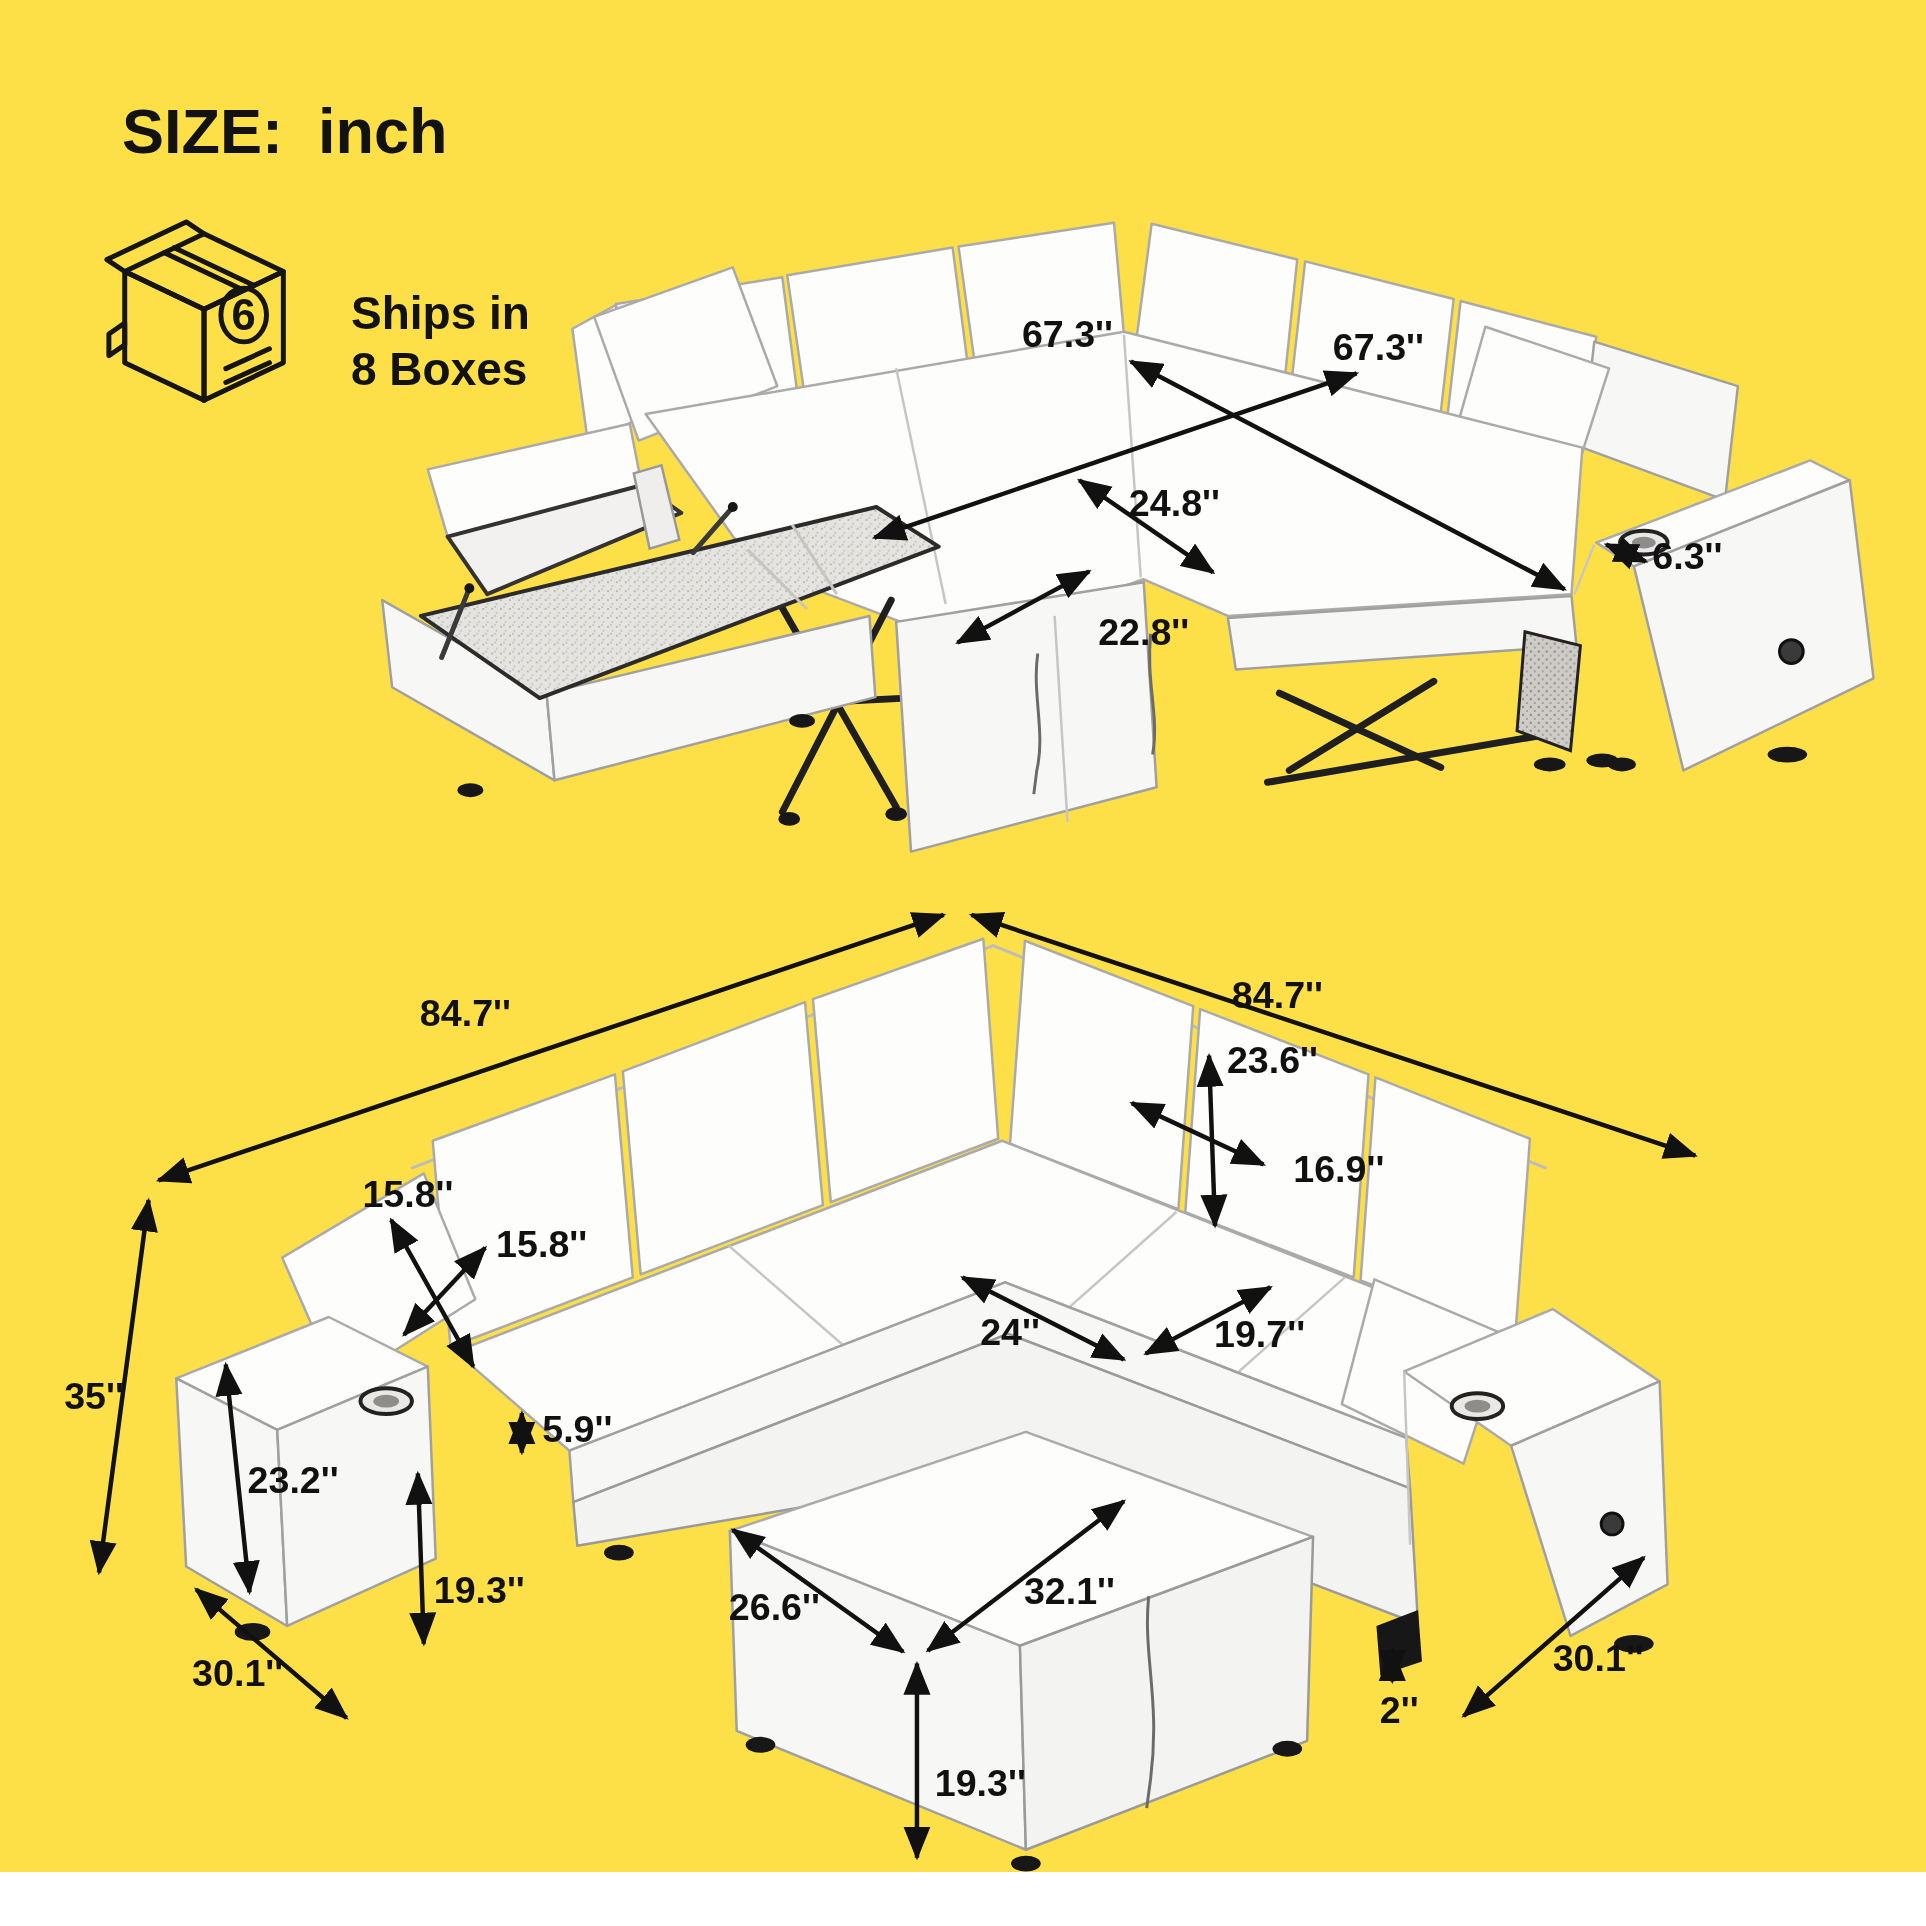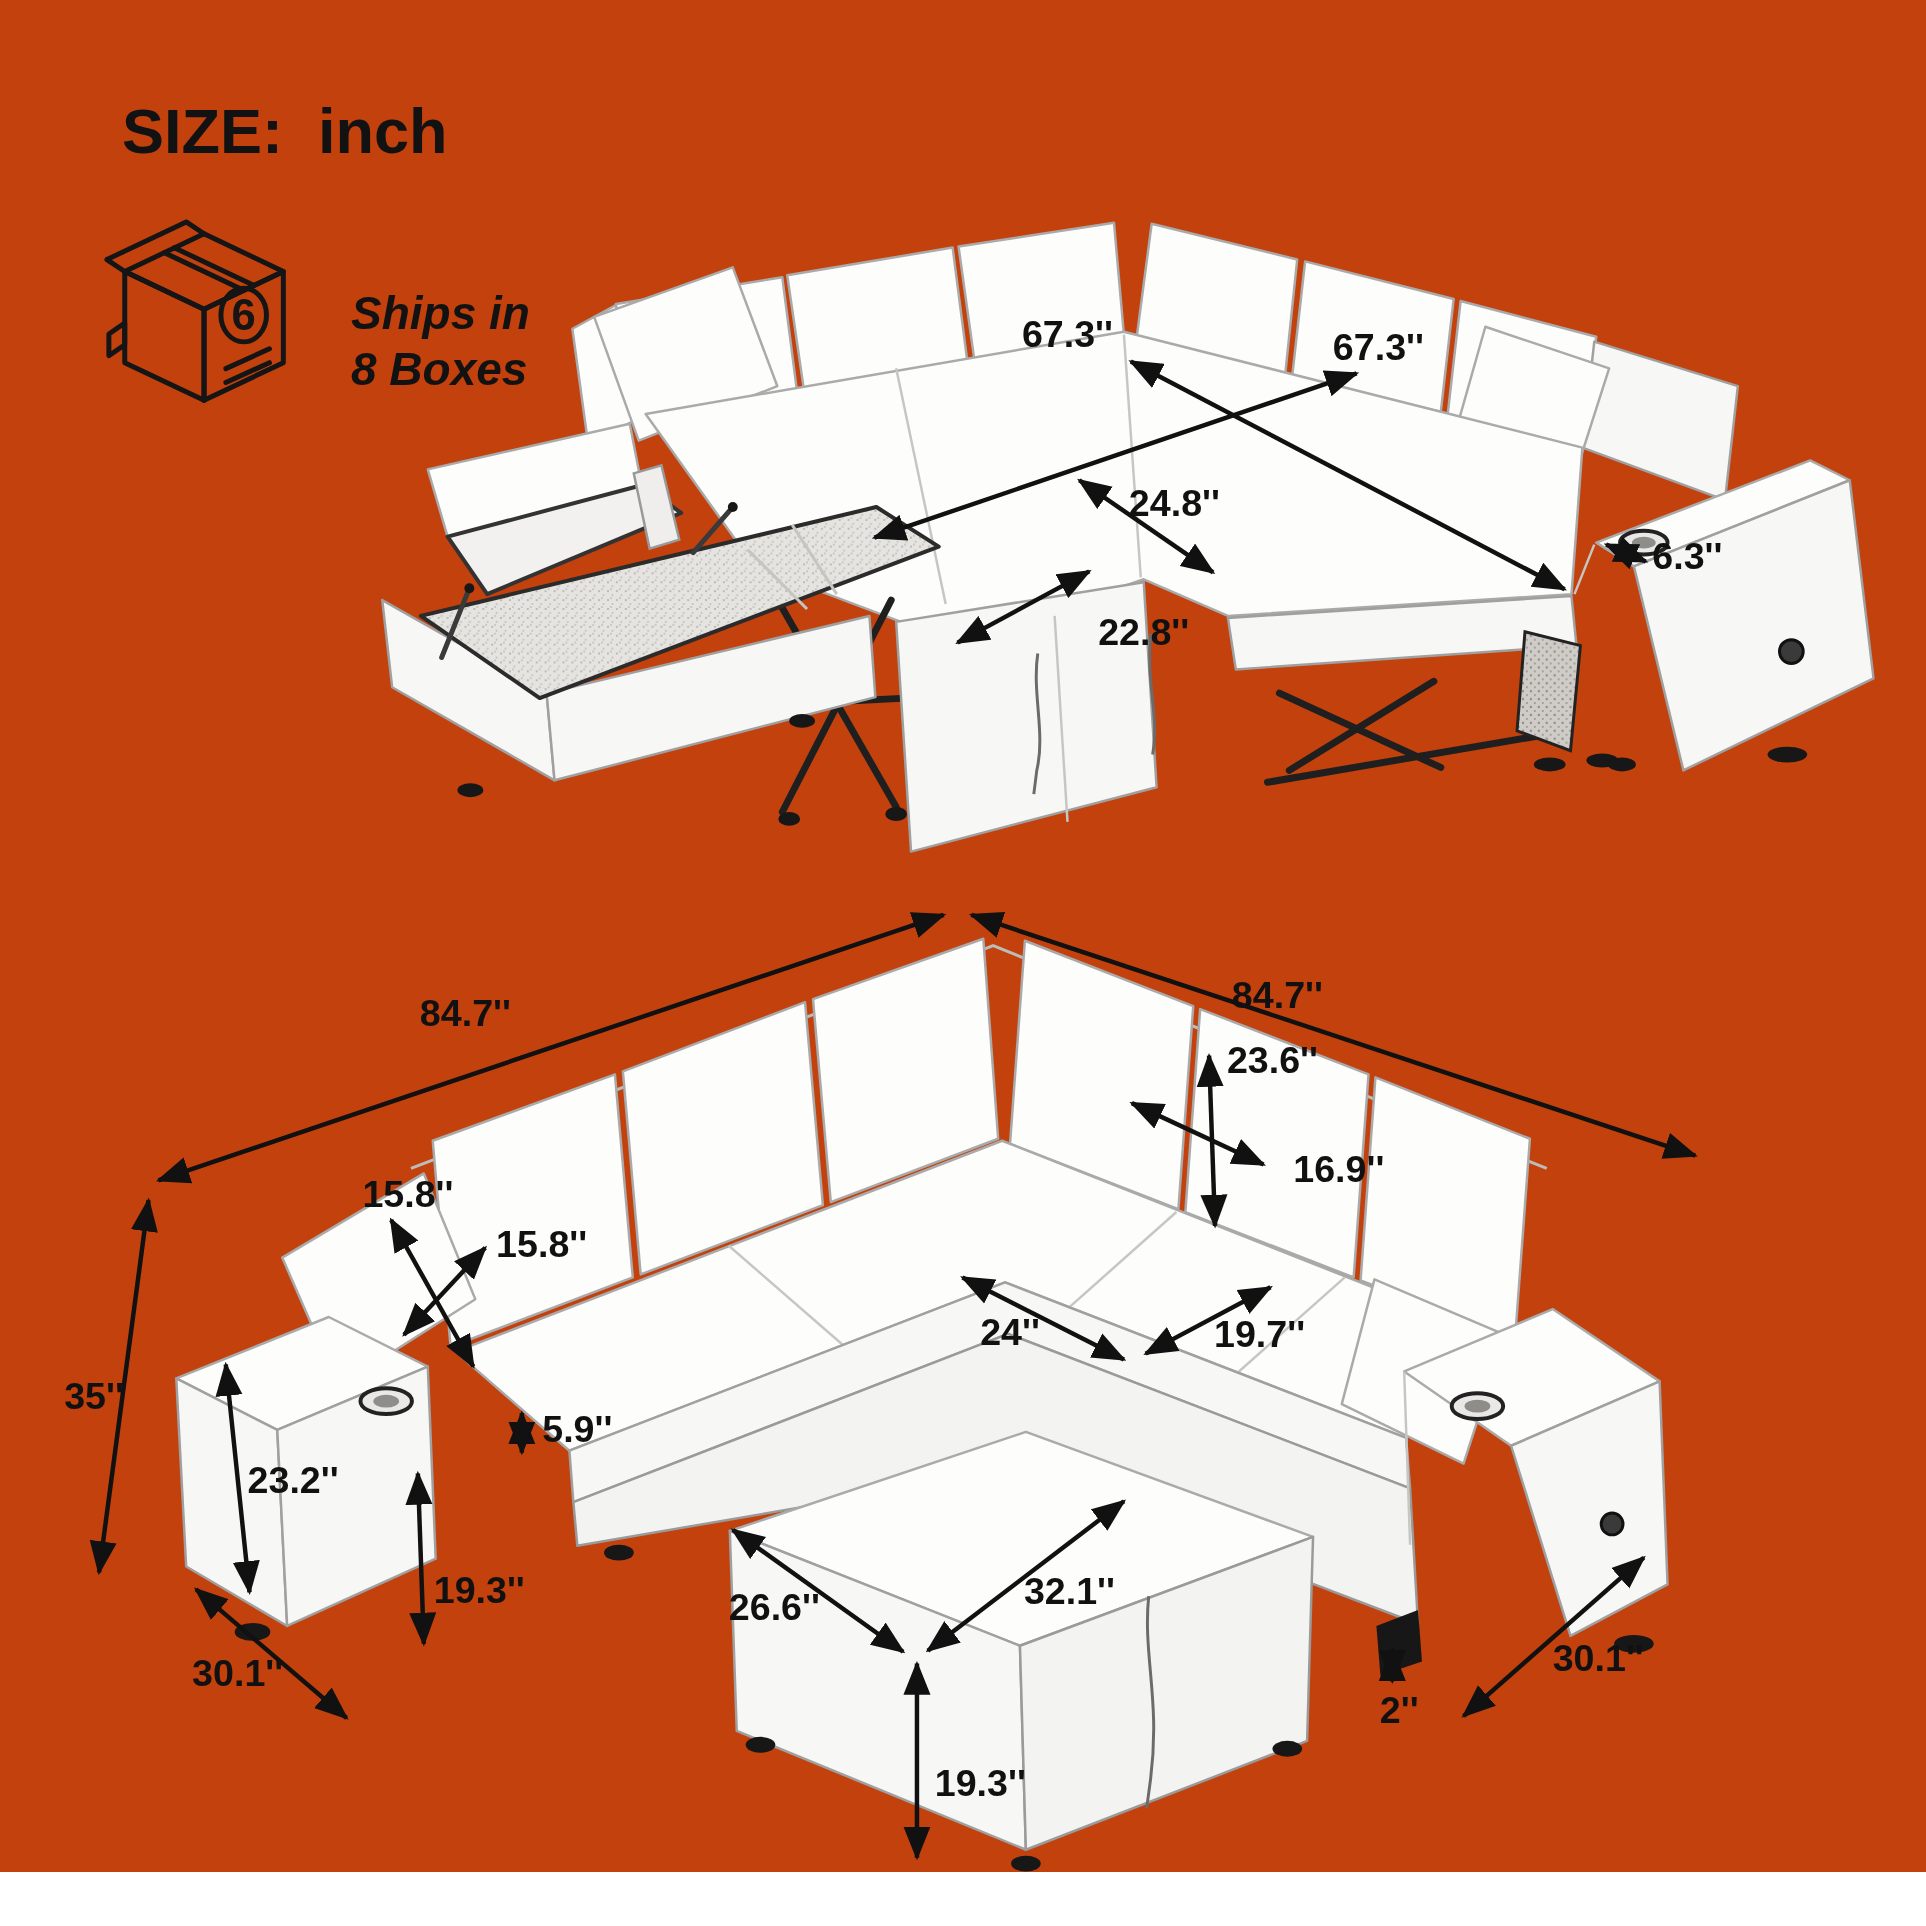--- a/index.html
+++ b/index.html
@@ -1,21 +1,21 @@
 <!DOCTYPE html>
 <html><head>
 <meta charset="utf-8">
 <style>
   html,body{margin:0;padding:0;background:#fff;}
-  .canvas{position:relative;width:1927px;height:1872px;background:#c2410c;overflow:hidden;
+  .canvas{position:relative;width:1927px;height:1872px;background:#fde047;overflow:hidden;
           font-family:"Liberation Sans",sans-serif;}
   .title{position:absolute;left:122px;top:95px;font-size:63px;font-weight:800;color:#121212;
          letter-spacing:0px;white-space:pre;}
   .ship-text{position:absolute;left:351px;top:285px;font-size:46px;font-weight:700;color:#121212;
-             line-height:56px;font-style:italic;}
+             line-height:56px;}
   svg.scene{position:absolute;left:0;top:0;}
   .sk{fill:#fdfdfc;stroke:#aaaaaa;stroke-width:2.5;stroke-linejoin:round;}
   .sk2{fill:#f7f7f5;stroke:#a0a0a0;stroke-width:2.5;stroke-linejoin:round;}
   .sk3{fill:#f3f3f1;stroke:#9a9a9a;stroke-width:2.5;stroke-linejoin:round;}
   .blk{fill:#171717;stroke:none;}
   .seam{fill:none;stroke:#c6c6c3;stroke-width:2.5;}
   .strut{fill:none;stroke:#3a3a3a;stroke-width:5;stroke-linecap:round;}
   .frame{fill:none;stroke:#1f1f1f;stroke-width:7;stroke-linecap:round;}
   .zip{fill:none;stroke:#6b6b6b;stroke-width:3;}
   .dim-arrow{stroke:#111111;stroke-width:4.5;fill:none;

